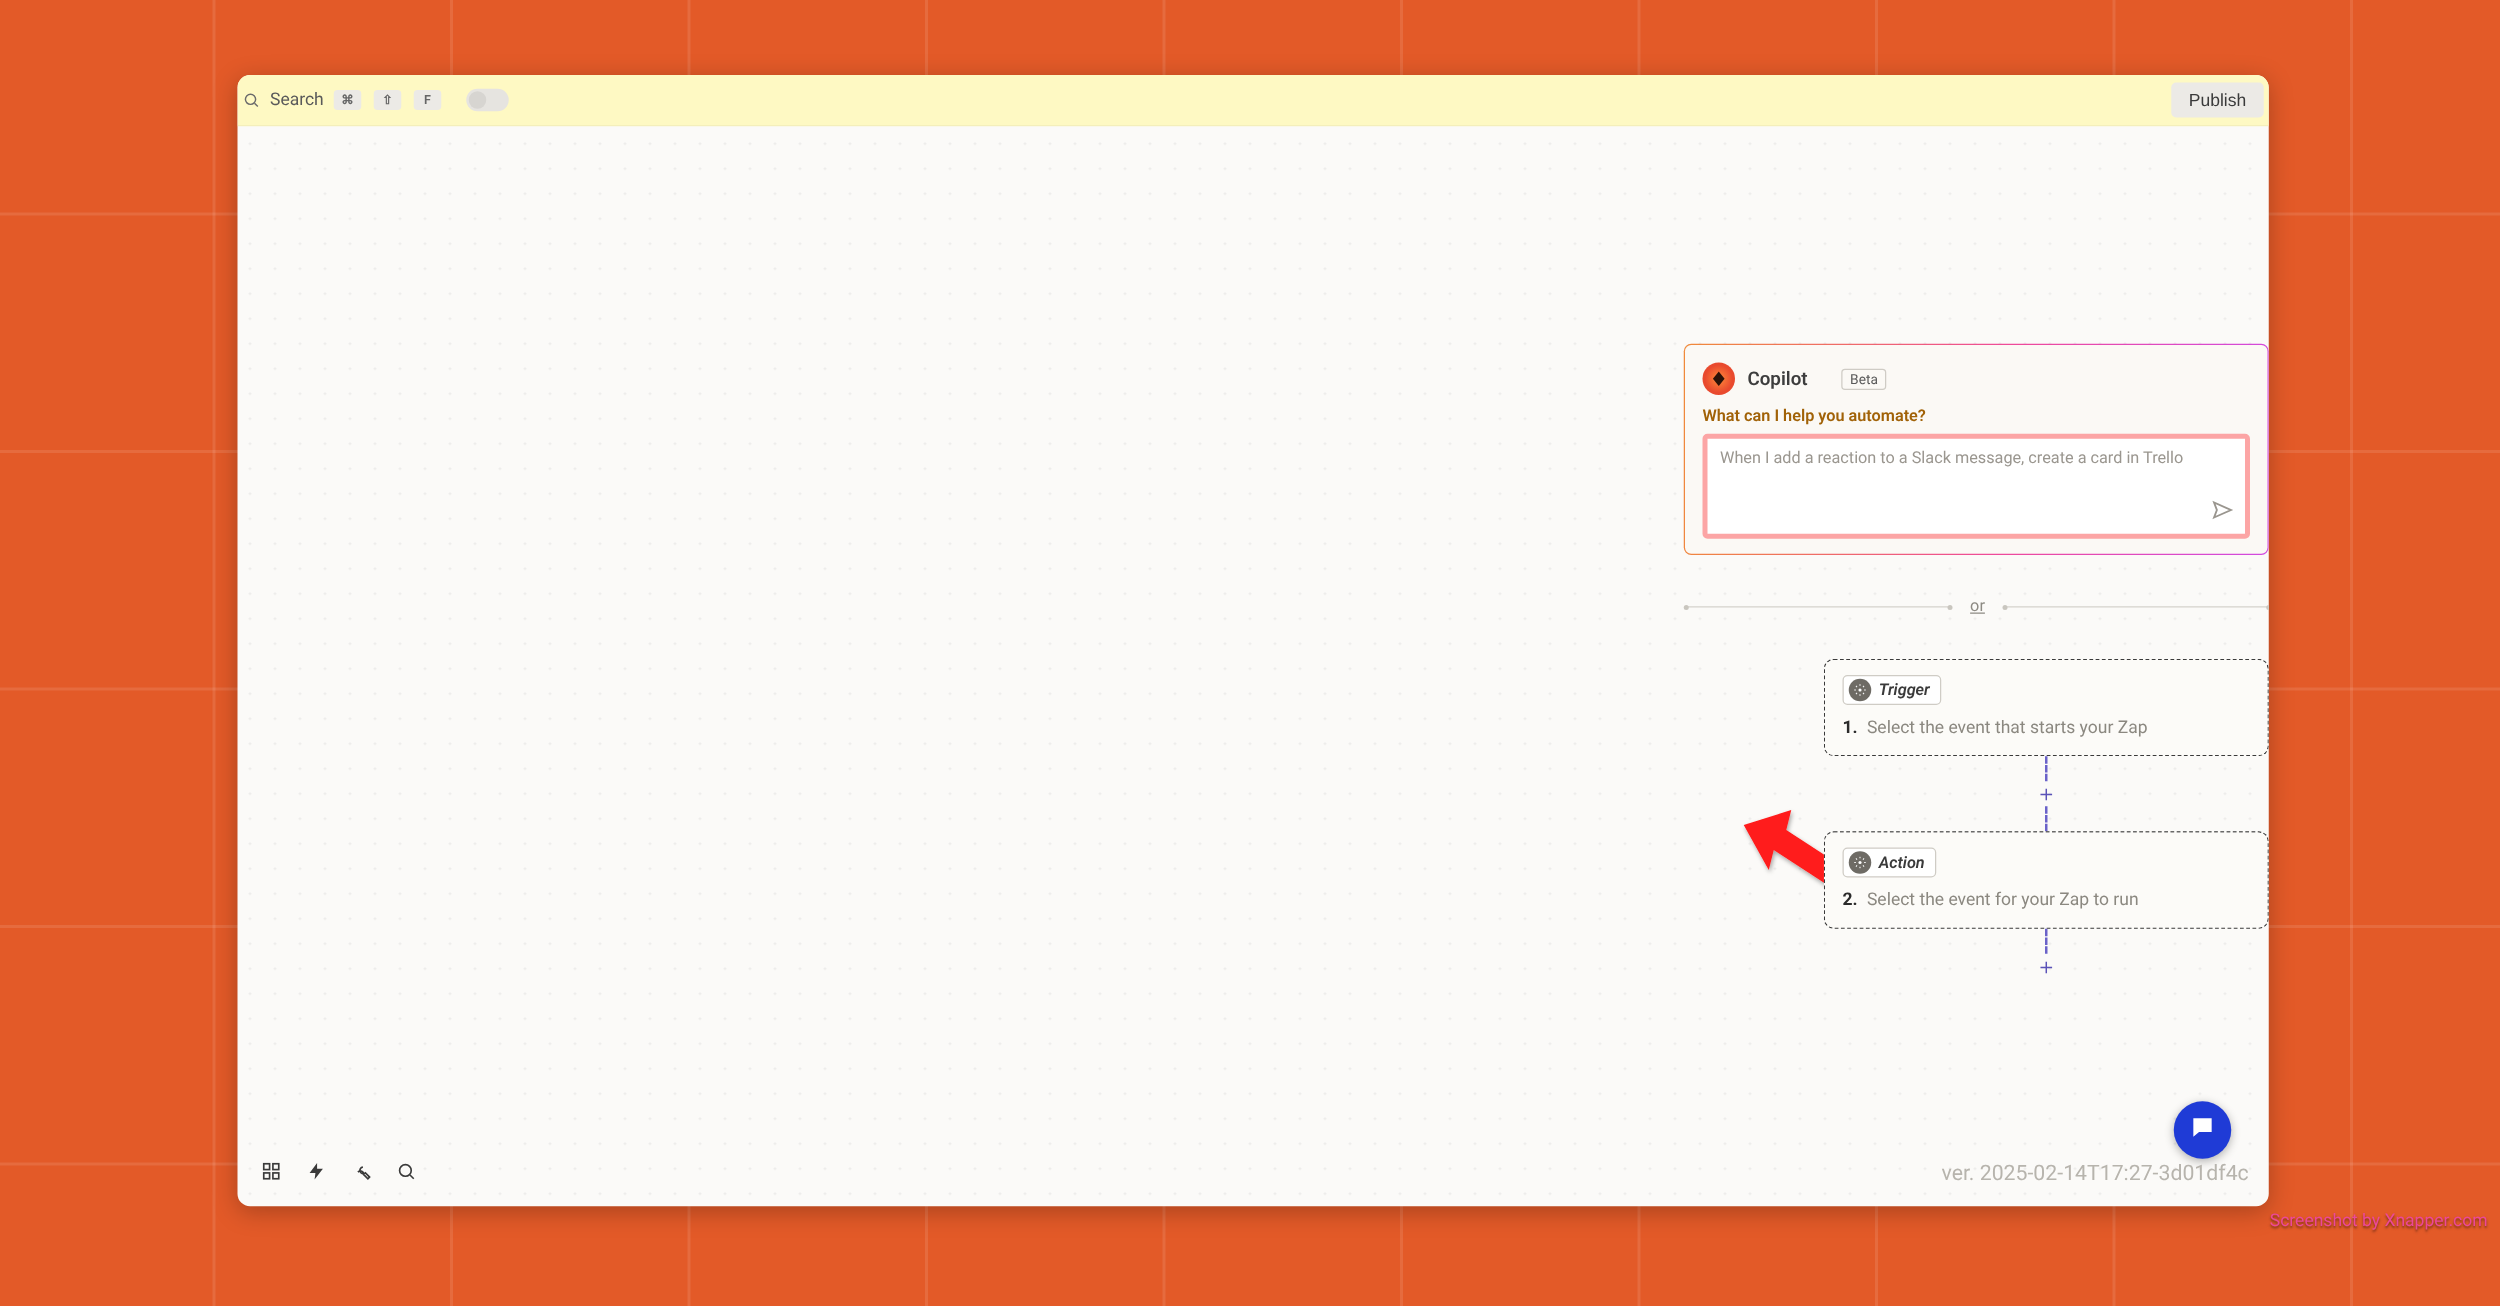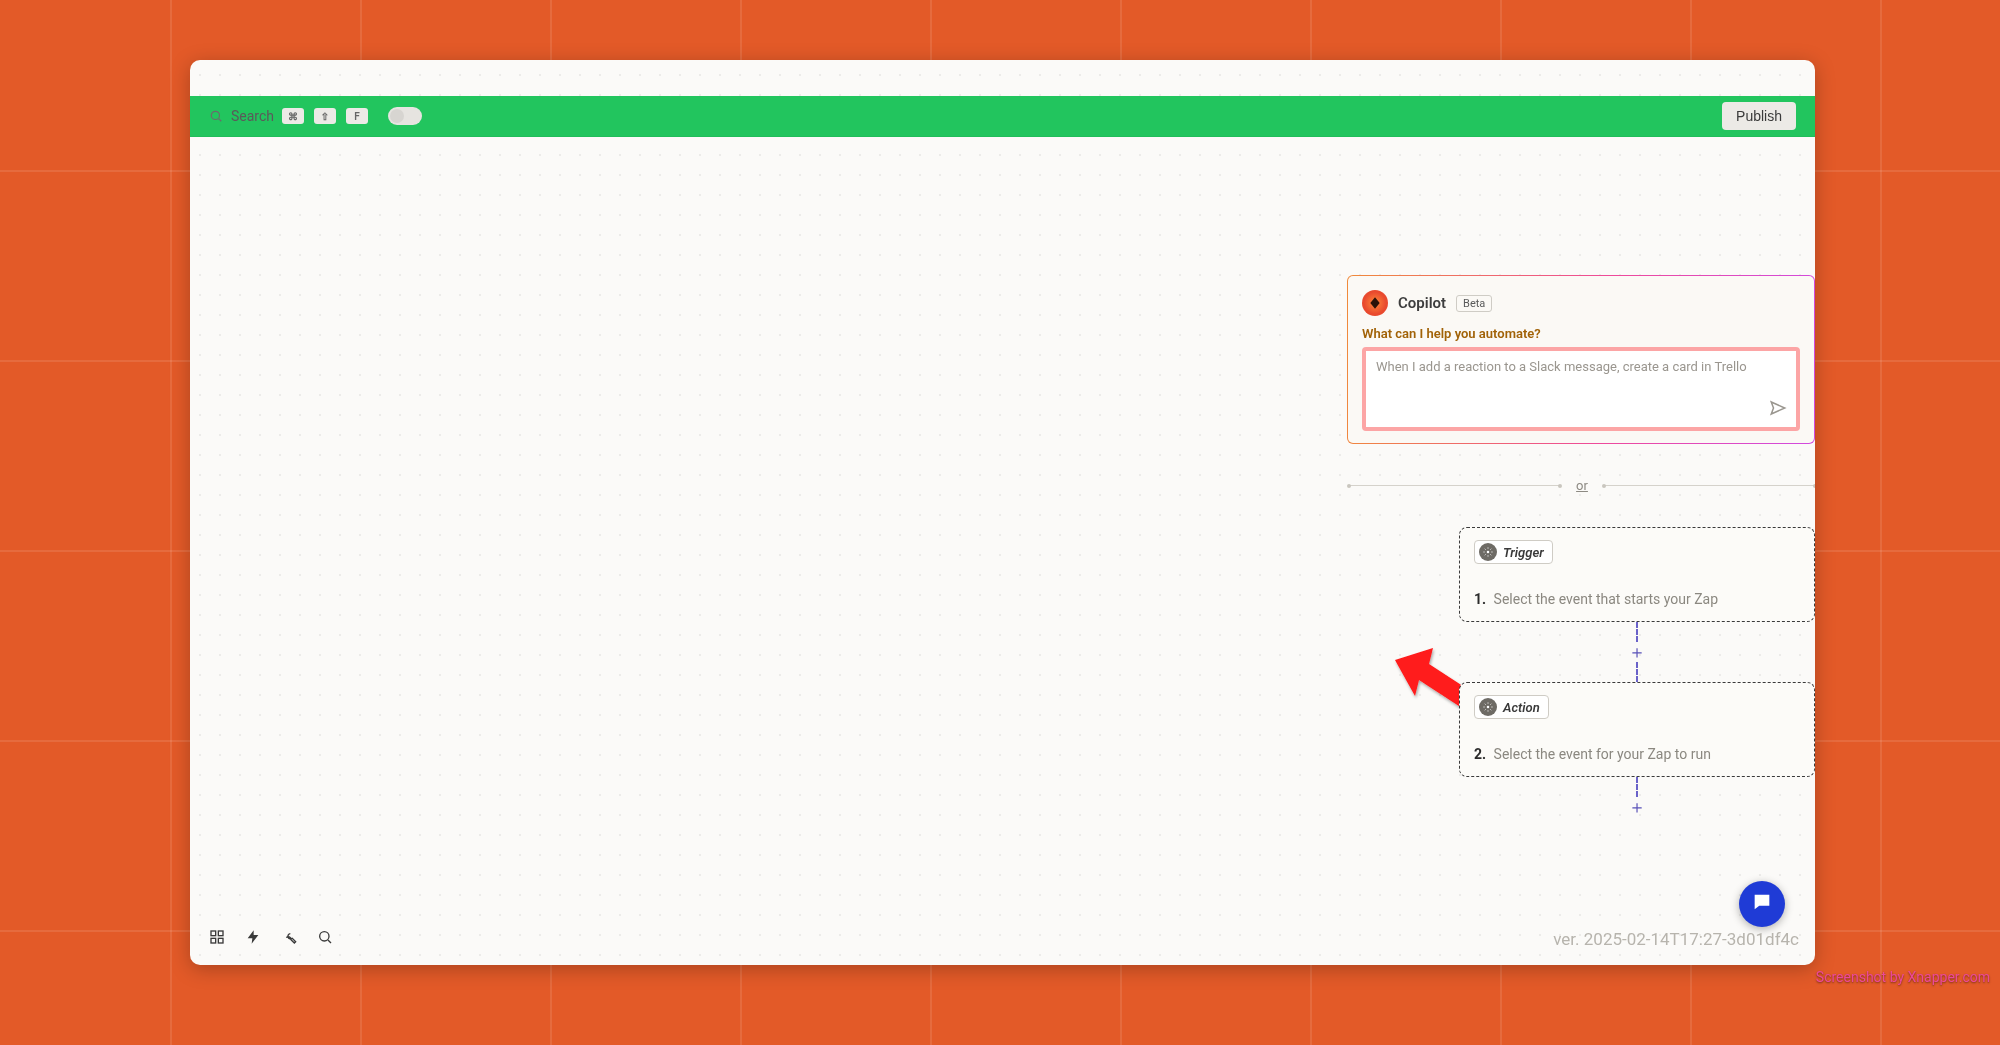--- a/index.html
+++ b/index.html
@@ -46,25 +46,24 @@
     background-position: 0px 45px;
     pointer-events: none;
   }
 
   
   .topbar {
     position: relative;
     height: 40px;
     display: flex;
     align-items: center;
-    padding: 0 19px;
-    background: #22c55e;
+    padding: 0 4px;
+    background: #fef9c3;
     border-bottom: 1px solid rgba(0,0,0,0.04);
     z-index: 2;
-    margin-top: 36px;
   }
 
   .search-group {
     display: flex;
     align-items: center;
     gap: 8px;
     color: #5a5a5a;
     font-size: 14px;
   }
   .search-icon svg { display:block; }
@@ -150,20 +149,21 @@
     display:flex; align-items:center; justify-content:center;
   }
   .copilot-logo svg { display:block; }
   .copilot-title { font-size: 15px; font-weight:600; color:#3d3d3d; }
   .beta-pill {
     font-size: 11px;
     border: 1px solid #cfccc5;
     border-radius: 3px;
     padding: 1px 6px;
     color: #5a5a5a;
+    margin-left: 17px;
   }
   .copilot-label {
     font-size: 13px;
     font-weight: 600;
     color: #a16207;
     margin-bottom: 6px;
   }
   .copilot-input-wrap {
     position: relative;
     border: 4px solid #fca5a5;
@@ -255,21 +255,21 @@
     color:#3a3a3a;
     font-style:italic;
   }
   .step-pill .pill-icon{
     width:18px;height:18px;
     background:#6e6b65;
     border-radius:50%;
     display:flex;align-items:center;justify-content:center;
   }
   .step-desc {
-    margin-top: 27px;
+    margin-top: 10px;
     font-size: 14px;
     color:#3a3a3a;
   }
   .step-desc b { color:#2b2b2b; font-weight:700; margin-right:4px;}
   .step-desc span.faded{ color:#8b8880; }
 
   .connector {
     display:flex;
     flex-direction:column;
     align-items:center;

